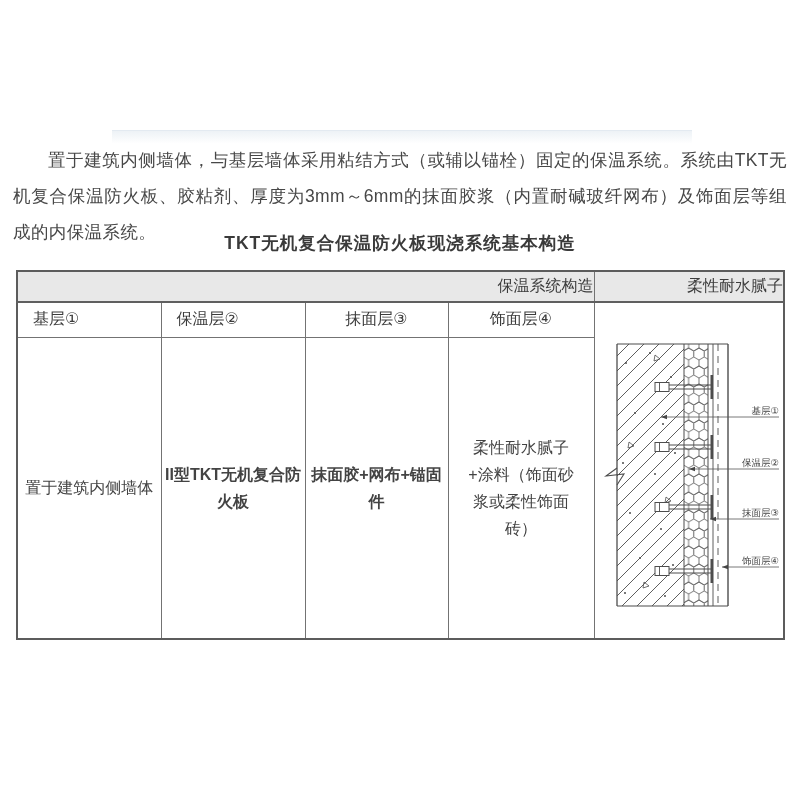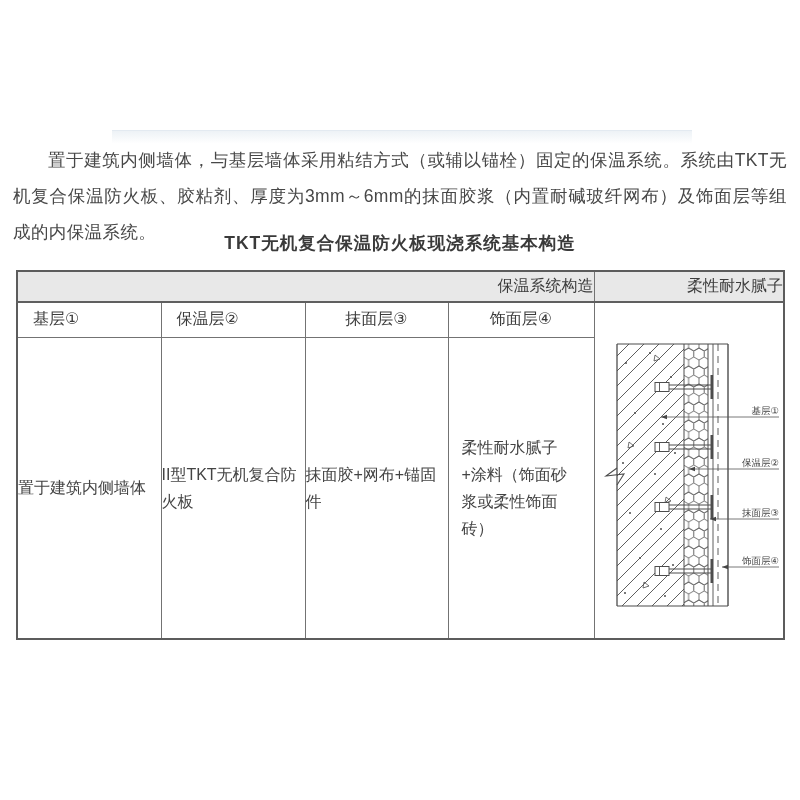--- a/index.html
+++ b/index.html
@@ -42,23 +42,23 @@
     text-align: right; border-bottom: 2px solid #5f5f5f;
   }
   tr.cols-row th {
     height: 35px; font-size: 16px; font-weight: normal; color: #3c3c3c;
     vertical-align: middle;
   }
   .col-head-left { text-align: left; padding-left: 15px; }
   .col-head-center { text-align: center; }
   tr.body-row td {
     height: 298px; font-size: 16px; color: #434343;
-    text-align: left; vertical-align: middle; line-height: 27px;
-  }
-  td.cell-insulation, td.cell-plaster { padding: 0 0; }
+    text-align: center; vertical-align: middle; line-height: 27px;
+  }
+  td.cell-insulation, td.cell-plaster { padding: 0 0; font-weight: bold; }
   td.cell-finish { text-align: left; padding: 0 13px; }
   td.diagram-cell { padding: 0; vertical-align: top; background: #ffffff; }
   td.diagram-cell svg { display: block; }
 </style>
 </head>
 <body>
 
 <div class="page">
 
   <div class="scan-band"></div>

